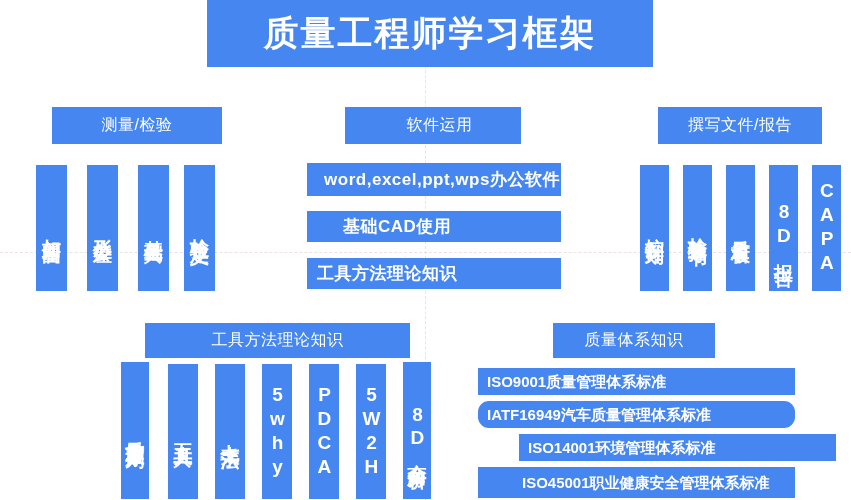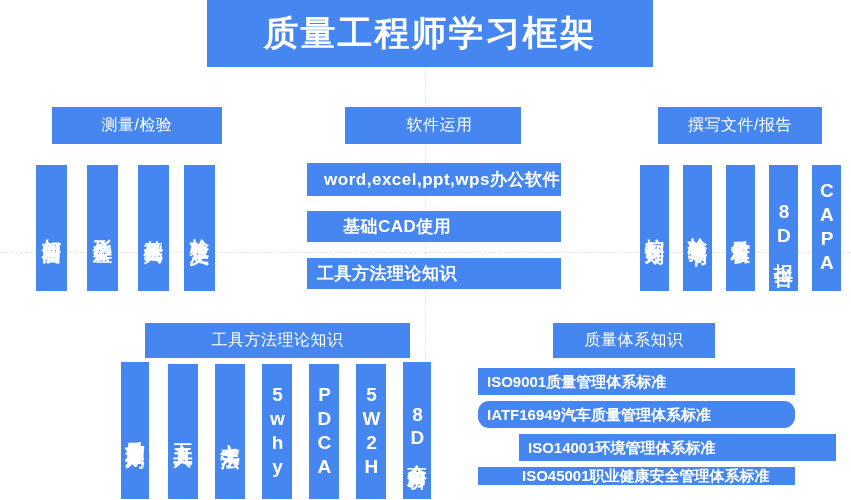--- a/index.html
+++ b/index.html
@@ -154,15 +154,15 @@
   <div class="box vbox-latin" style="left:262px; top:364px; width:30px; height:135px;">5why</div>
   <div class="box vbox-latin" style="left:309px; top:364px; width:30px; height:135px;">PDCA</div>
   <div class="box vbox-latin" style="left:356px; top:364px; width:30px; height:135px;">5W2H</div>
   <div class="box vbox" style="left:403px; top:362px; width:28px; height:137px;">8D全面分析</div>
 
   <div class="box hdr hdr-system">质量体系知识</div>
 
   <div class="box iso-row" style="left:478px; top:368px; width:317px; height:27px;">ISO9001质量管理体系标准</div>
   <div class="box iso-row" style="left:478px; top:401px; width:317px; height:27px;border-radius:11px;">IATF16949汽车质量管理体系标准</div>
   <div class="box iso-row" style="left:478px; top:434px; width:317px; height:27px;margin-left:41px;">ISO14001环境管理体系标准</div>
-  <div class="box iso-row" style="left:478px; top:467px; width:317px; height:18px;padding-left:44px;">ISO45001职业健康安全管理体系标准</div>
+  <div class="box iso-row" style="left:478px; top:467px; width:317px; height:31px;padding-left:44px;">ISO45001职业健康安全管理体系标准</div>
 
 </div>
 
 </body></html>

